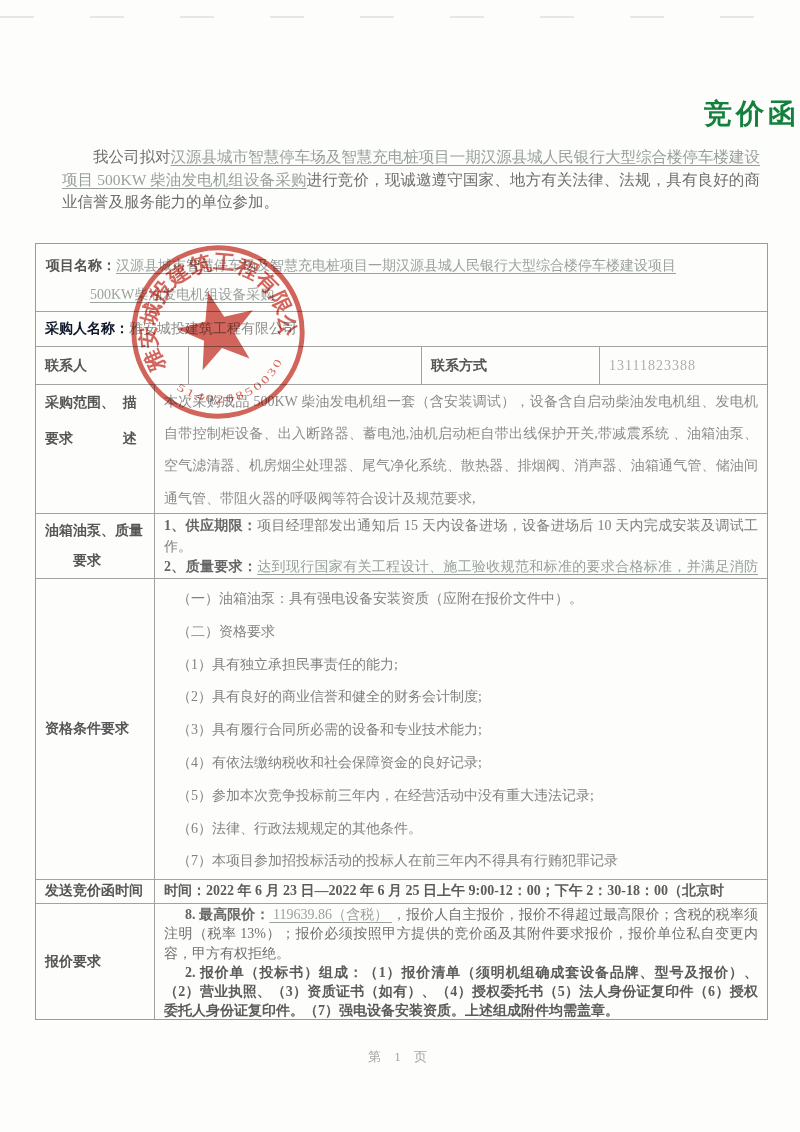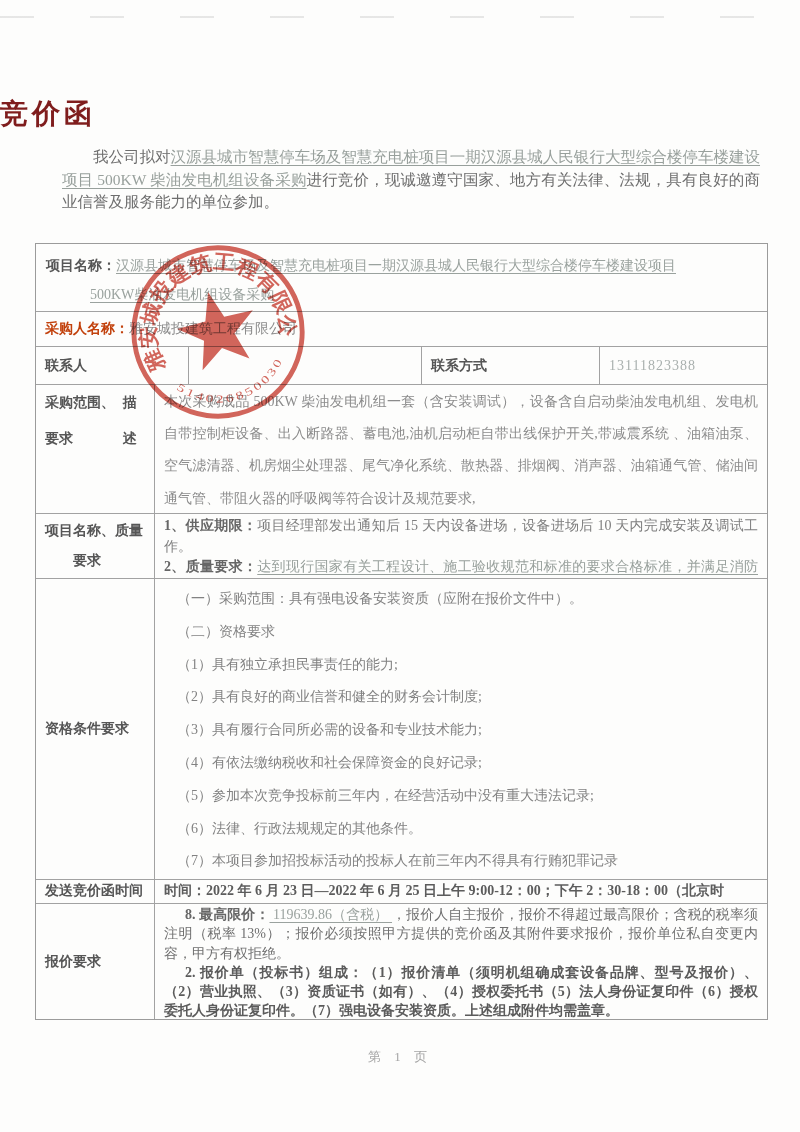--- a/index.html
+++ b/index.html
@@ -7,22 +7,22 @@
     position:relative;width:800px;height:1132px;margin:0 auto;
     background:#fdfdfc;overflow:hidden;
     font-family:"Liberation Serif","DejaVu Serif",serif;
     color:#5a5a5a;
   }
   .scan-streak{
     position:absolute;top:16px;left:0;width:100%;height:2px;
     background:repeating-linear-gradient(90deg,rgba(150,150,150,.22) 0 34px,transparent 34px 90px);
   }
   .title{
-    position:absolute;top:95px;left:0;width:100%;text-align:left;
-    font-size:28px;font-weight:bold;letter-spacing:4px;color:#7f1d1d;
+    position:absolute;top:95px;left:0;width:100%;text-align:right;
+    font-size:28px;font-weight:bold;letter-spacing:4px;color:#15803d;
   }
   .intro{
     position:absolute;top:146px;left:62px;width:698px;
     font-size:15.5px;line-height:22.5px;text-align:justify;text-indent:2em;
     color:#6e6e6e;margin:0;
   }
   .u{
     color:#98a09c;text-decoration:underline;
     text-underline-offset:3px;text-decoration-thickness:1px;
   }
@@ -92,54 +92,54 @@
 
     <div class="tr r1">
       <div class="td cell-full" style="width:100%;">
         <div><span class="label-inline" style="font-weight:bold;color:#565656;">项目名称：</span><span class="u proj-val">汉源县城市智慧停车场及智慧充电桩项目一期汉源县城人民银行大型综合楼停车楼建设项目</span></div>
         <div class="line2"><span class="u proj-val">500KW柴油发电机组设备采购</span></div>
       </div>
     </div>
 
     <div class="tr r2">
       <div class="td" style="width:100%;">
-        <span style="font-weight:bold;color:#c2410c;">采购人名称：</span><span style="color:#8a8a8a;">雅安城投建筑工程有限公司</span>
+        <span style="font-weight:bold;color:#0f172a;">采购人名称：</span><span style="color:#8a8a8a;">雅安城投建筑工程有限公司</span>
       </div>
     </div>
 
     <div class="tr r3">
       <div class="td c-person-label">联系人</div>
       <div class="td c-person-value"></div>
       <div class="td c-method-label">联系方式</div>
       <div class="td c-method-value">13111823388</div>
     </div>
 
     <div class="tr r4">
       <div class="td label-col">
         <span>采购范围、要求</span>
         <span class="label-line2">描述</span>
       </div>
       <div class="td content-col">本次采购成品 500KW 柴油发电机组一套（含安装调试），设备含自启动柴油发电机组、发电机自带控制柜设备、出入断路器、蓄电池,油机启动柜自带出线保护开关,带减震系统 、油箱油泵、空气滤清器、机房烟尘处理器、尾气净化系统、散热器、排烟阀、消声器、油箱通气管、储油间通气管、带阻火器的呼吸阀等符合设计及规范要求,</div>
     </div>
 
     <div class="tr r5">
       <div class="td label-col">
-        <span>项目名称、质量</span>
+        <span>油箱油泵、质量</span>
         <span class="label-line2">要求</span>
       </div>
       <div class="td content-col">
         <span class="seg-bold">1、供应期限：</span><span>项目经理部发出通知后 15 天内设备进场，设备进场后 10 天内完成安装及调试工作。</span><br>
         <span class="seg-bold">2、质量要求：</span><span class="u">达到现行国家有关工程设计、施工验收规范和标准的要求合格标准，并满足消防验收中备用电源启动等相关要求。</span>
       </div>
     </div>
 
     <div class="tr r6">
       <div class="td label-col">资格条件要求</div>
       <div class="td content-col">
-        <div class="q-item">（一）采购范围：具有强电设备安装资质（应附在报价文件中）。</div>
+        <div class="q-item">（一）油箱油泵：具有强电设备安装资质（应附在报价文件中）。</div>
         <div class="q-item">（二）资格要求</div>
         <div class="q-item">（1）具有独立承担民事责任的能力;</div>
         <div class="q-item">（2）具有良好的商业信誉和健全的财务会计制度;</div>
         <div class="q-item">（3）具有履行合同所必需的设备和专业技术能力;</div>
         <div class="q-item">（4）有依法缴纳税收和社会保障资金的良好记录;</div>
         <div class="q-item">（5）参加本次竞争投标前三年内，在经营活动中没有重大违法记录;</div>
         <div class="q-item">（6）法律、行政法规规定的其他条件。</div>
         <div class="q-item">（7）本项目参加招投标活动的投标人在前三年内不得具有行贿犯罪记录</div>
       </div>
     </div>

